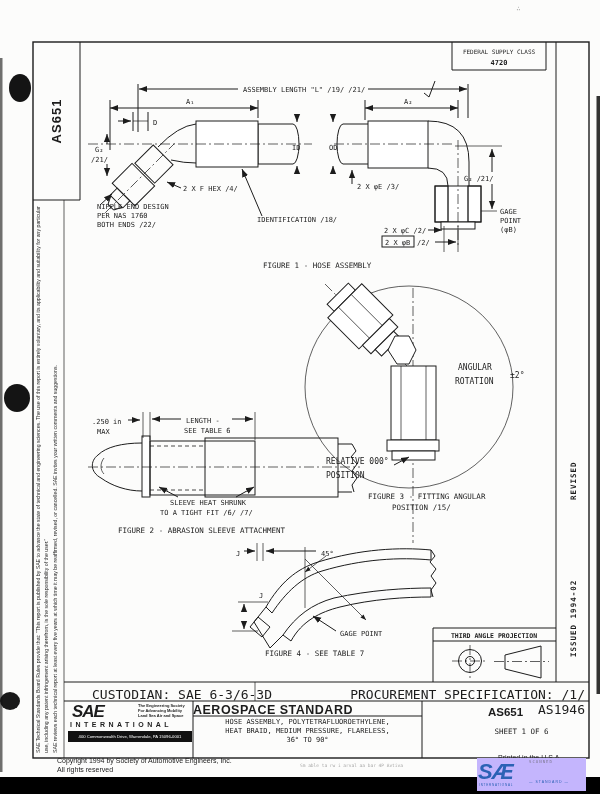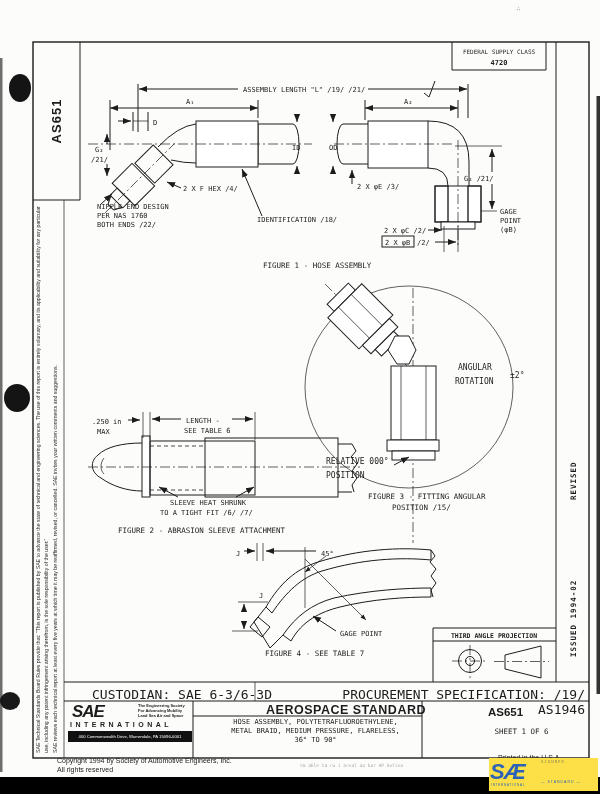--- a/index.html
+++ b/index.html
@@ -32,31 +32,31 @@
   .tb-sans{font-family:"Liberation Sans",sans-serif;}
   #saelogo{left:72px;top:701px;width:120px;height:30px;}
   #saelogo .sae{font-family:"Liberation Sans",sans-serif;font-style:italic;font-weight:900;
                 font-size:17px;letter-spacing:-1px;line-height:22px;}
   #tagline{position:absolute;left:66px;top:3px;width:58px;font-size:4px;line-height:1.2;
            font-family:"Liberation Sans",sans-serif;font-weight:bold;}
   #intl{left:70px;top:721px;font-size:7px;font-weight:bold;letter-spacing:3.5px;
         font-family:"Liberation Sans",sans-serif;}
   #addrbar{left:68px;top:731px;width:124px;height:11px;background:#111;color:#fff;
            font-size:4.2px;text-align:center;line-height:11px;font-family:"Liberation Sans",sans-serif;}
-  #aerostd{left:193px;top:703px;width:262px;text-align:center;font-family:"Liberation Sans",sans-serif;
-           font-weight:bold;font-size:12.5px;letter-spacing:.5px;padding-left:22px;}
-  .subt{left:193px;width:229px;text-align:center;font-size:7px;padding-left:8px;}
+  #aerostd{left:193px;top:703px;width:262px;text-align:left;font-family:"Liberation Sans",sans-serif;
+           font-weight:bold;font-size:12.5px;letter-spacing:.5px;}
+  .subt{left:193px;width:229px;text-align:center;font-size:7px;}
   #docnum{left:422px;top:706px;width:167px;text-align:center;font-family:"Liberation Sans",sans-serif;
           font-weight:bold;font-size:11.5px;}
   #sheet{left:422px;top:727px;width:167px;text-align:center;font-size:7.5px;margin-left:16px;}
   #copyright{left:57px;top:757px;font-size:7px;}
   #rights{left:57px;top:766px;font-size:7px;}
   #printed{left:498px;top:754px;font-size:7px;}
   #scannote{left:300px;top:763px;font-size:4.5px;opacity:.4;filter:blur(.3px);}
-  #normlogo{left:489px;top:758px;width:109px;height:33px;background:#fde047;z-index:3;}
+  #normlogo{left:477px;top:758px;width:109px;height:33px;background:#c4b5fd;z-index:3;}
   #normsae{position:absolute;left:1px;top:1px;font-family:"Liberation Sans",sans-serif;
            font-style:italic;font-weight:900;font-size:22px;color:#2b62b5;letter-spacing:-1px;}
   #normintl{position:absolute;left:2px;top:25px;font-size:3px;color:#2b62b5;letter-spacing:.8px;
             font-family:"Liberation Sans",sans-serif;}
   #normscan{position:absolute;left:52px;top:1px;font-size:4px;color:#555;opacity:.65;letter-spacing:1px;}
   #normname{position:absolute;left:44px;top:5px;font-family:"Liberation Sans",sans-serif;
             font-weight:900;font-size:13.5px;color:#2b62b5;letter-spacing:.5px;}
   #normstd{position:absolute;left:52px;top:22px;font-size:3.5px;color:#2b62b5;
            font-family:"Liberation Sans",sans-serif;letter-spacing:1px;}
 </style>
@@ -297,35 +297,35 @@
 
 <div class="abs" id="cornermark">∴</div>
 
 <div class="abs" id="as651box">AS651</div>
 <div class="abs" id="discl">
   <p>SAE Technical Standards Board Rules provide that: "This report is published by SAE to advance the state of technical and engineering sciences. The use of this report is entirely voluntary, and its applicability and suitability for any particular use, including any patent infringement arising therefrom, is the sole responsibility of the user."</p>
   <p>SAE reviews each technical report at least every five years at which time it may be reaffirmed, revised, or cancelled. SAE invites your written comments and suggestions.</p>
 </div>
 
 <div class="abs footrow" id="custodian">CUSTODIAN:  SAE 6-3/6-3D</div>
-<div class="abs footrow" id="procurement">PROCUREMENT SPECIFICATION:  /19/  AS1946</div>
+<div class="abs footrow" id="procurement">PROCUREMENT SPECIFICATION:  /1/  AS1946</div>
 
 <div class="abs" id="saelogo">
   <div class="sae">SAE</div>
   <div id="tagline">
     <div>The Engineering Society</div>
     <div>For Advancing Mobility</div>
     <div>Land Sea Air and Space</div>
   </div>
 </div>
 <div class="abs" id="intl">INTERNATIONAL</div>
 <div class="abs" id="addrbar">400 Commonwealth Drive, Warrendale, PA 15096-0001</div>
 <div class="abs" id="aerostd">AEROSPACE STANDARD</div>
 <div class="abs subt" style="top:718px">HOSE ASSEMBLY, POLYTETRAFLUOROETHYLENE,</div>
-<div class="abs subt" style="top:727px">METAL BRAID, MEDIUM PRESSURE, FLARELESS,</div>
+<div class="abs subt" style="top:727px">HEAT BRAID, MEDIUM PRESSURE, FLARELESS,</div>
 <div class="abs subt" style="top:736px">36° TO 90°</div>
 <div class="abs" id="docnum">AS651</div>
 <div class="abs" id="sheet">SHEET 1 OF 6</div>
 
 <div class="abs tb-sans" id="copyright">Copyright 1994   by Society of Automotive Engineers, Inc.</div>
 <div class="abs tb-sans" id="rights">All rights reserved</div>
 <div class="abs tb-sans" id="printed">Printed in the U.S.A</div>
 <div class="abs" id="scannote">Sm able ta rw i arval aa bar 4P Avtiva</div>
 
 <div class="abs" id="normlogo">

